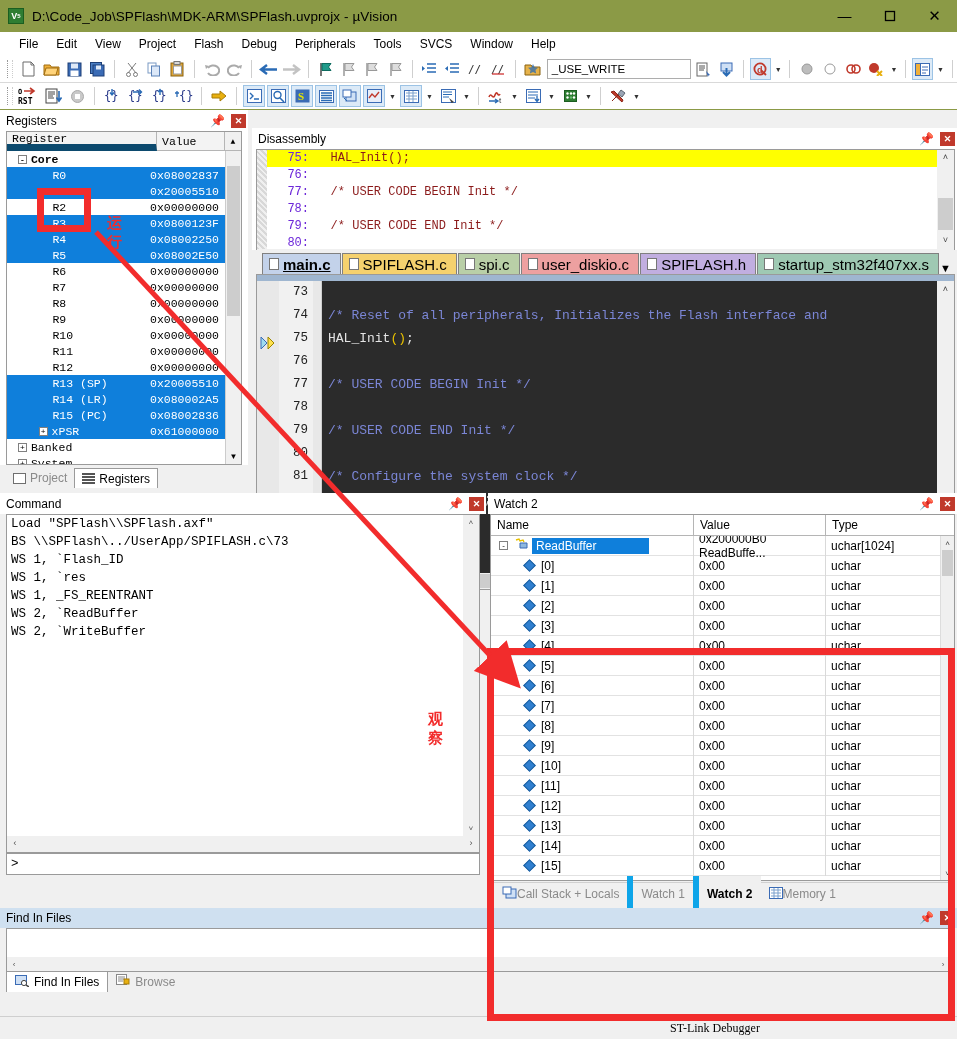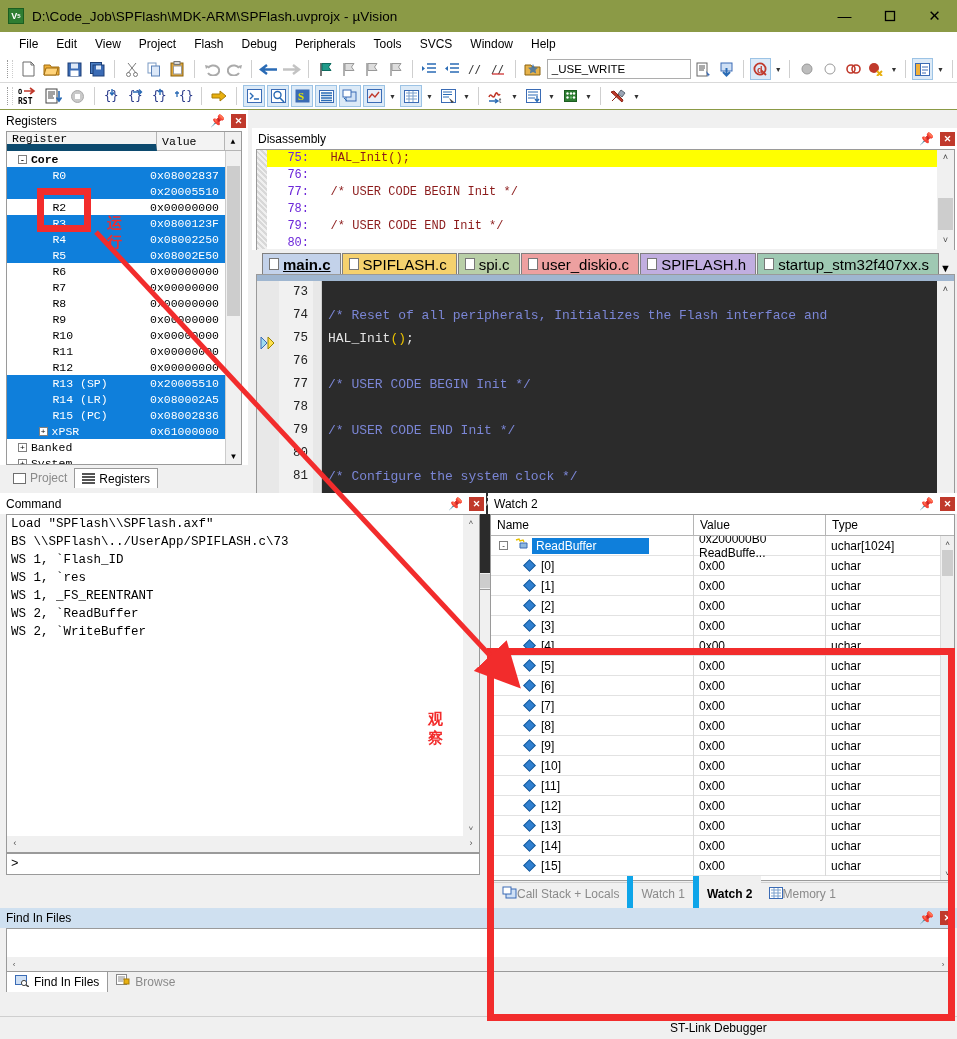--- a/index.html
+++ b/index.html
@@ -198,21 +198,21 @@
   .fif-hs { position:absolute; left:0; right:0; bottom:0; height:14px; background:#f0f0f0; display:flex; align-items:center; }
   .fif-hs .l,.fif-hs .r{width:14px;text-align:center;font-size:8px;color:#555;}
   .fif-tabs { position:absolute; left:6px; bottom:24px; display:flex; align-items:flex-end; height:21px; }
   .ftab { height:21px; display:flex; align-items:center; gap:5px; padding:0 8px; font-size:12px; }
   .ftab.active { background:#fff; border:1px solid #9a9a9a; border-bottom:none; }
   .ftab.inactive { color:#8a8a8a; }
 
   
   .statusbar { position:absolute; left:0; right:0; bottom:0; height:23px; background:#f0f0f0;
                border-top:1px solid #cfcfcf; display:flex; align-items:center; font-size:12px; }
-  .statusbar .cell { height:23px; display:flex; align-items:center; padding:0 8px; }
+  .statusbar .cell { height:23px; display:flex; align-items:center; padding:0 8px;font-family:Liberation Serif, serif; }
   .statusbar .st-link { position:absolute; left:662px; }
 
   
   .anno { position:absolute; pointer-events:none; }
   .redbox { position:absolute; border:7px solid #f22c2c; }
   .cn { position:absolute; color:#f22c2c; font-size:15px; font-family:"DejaVu Sans", sans-serif; font-weight:bold; }
   svg.annosvg { position:absolute; left:0; top:0; width:957px; height:1039px; pointer-events:none; }
 </style>
 </head>
 <body>

